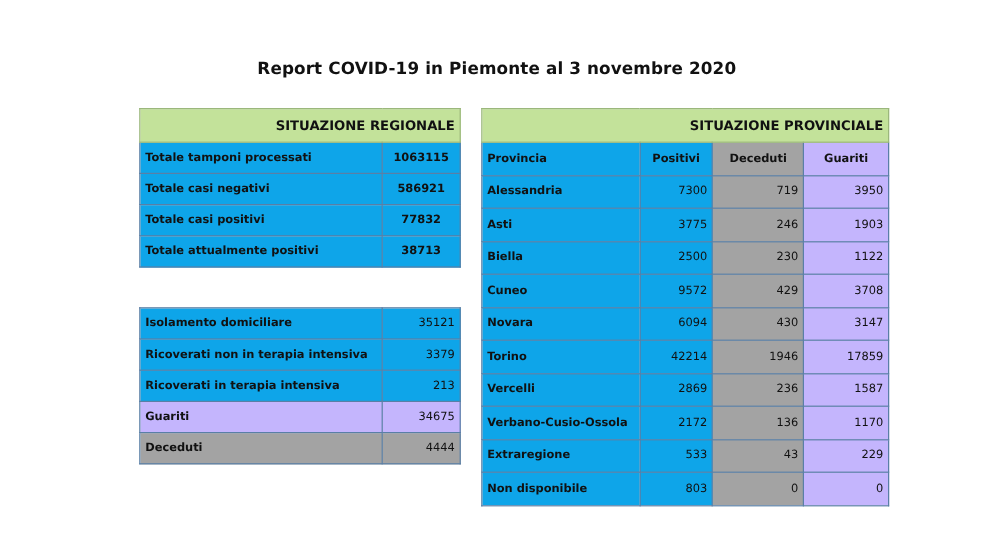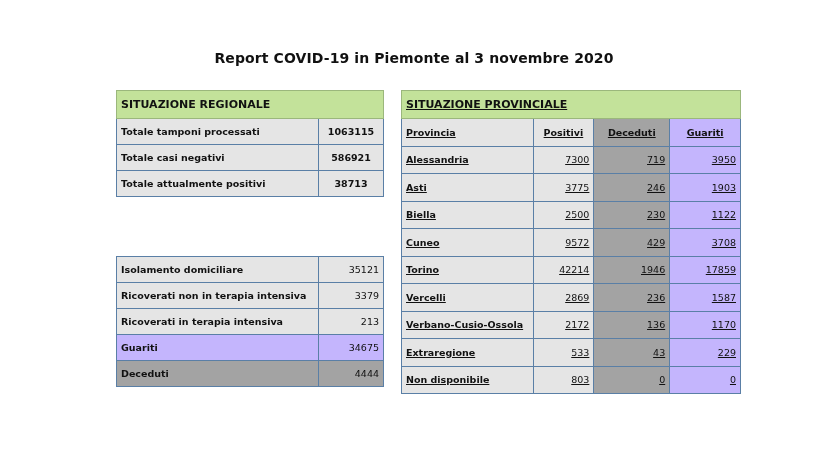--- a/index.html
+++ b/index.html
@@ -1,29 +1,29 @@
 <!DOCTYPE html>
 <html><head>
 <meta charset="utf-8">
 <style>
   html, body { margin:0; padding:0; background:#ffffff; }
   body { width:828px; height:465px; position:relative; overflow:hidden; font-family:"DejaVu Sans", sans-serif; color:#111; }
   .title { position:absolute; left:0; width:828px; top:50px; text-align:center; font-size:14px; font-weight:bold; letter-spacing:0.1px; }
   table { position:absolute; border-collapse:collapse; font-size:9.5px; }
   td { border:1px solid #5a7fa6; padding:0 4px; height:26px; box-sizing:border-box; }
-  .hdr { background:#c3e29a; border:1px solid #9bb77c; text-align:left; font-weight:bold; font-size:11px; height:28px;margin-left:24px; }
-  .blue { background:#e5e5e5; }
+  .hdr { background:#c3e29a; border:1px solid #9bb77c; text-align:right; font-weight:bold; font-size:11px; height:28px;margin-left:24px; }
+  .blue { background:#0ea5e9; }
   .green { background:#c4b5fd; }
   .grey { background:#a3a3a3; }
   .lbl { font-weight:bold; text-align:left; }
   .num { text-align:right; }
   .bnum { text-align:center; font-weight:bold;margin-top:42px; }
   #reg { left:116px; top:90px; width:268px; }
   #reg2 { left:116px; top:256px; width:268px; }
-  #prov { left:401px; top:90px; width:340px;text-decoration:underline; }
+  #prov { left:401px; top:90px; width:340px; }
   #reg td.lbl, #reg2 td.lbl { width:202px; }
   #prov td { height:27.5px; }
   #prov td.hdr { height:28px; }
 </style>
 </head>
 <body>
 
 <div class="title">Report COVID-19 in Piemonte al 3 novembre 2020</div>
 
 <table id="reg">
@@ -31,20 +31,24 @@
       <tr>
         <td class="hdr" colspan="2">SITUAZIONE REGIONALE</td>
       </tr>
   <tr>
     <td class="blue lbl">Totale tamponi processati</td>
     <td class="blue bnum">1063115</td>
   </tr>
   <tr>
     <td class="blue lbl">Totale casi negativi</td>
     <td class="blue bnum">586921</td>
+  </tr>
+  <tr>
+    <td class="blue lbl">Totale casi positivi</td>
+    <td class="blue bnum">77832</td>
   </tr>
   <tr>
     <td class="blue lbl">Totale attualmente positivi</td>
     <td class="blue bnum">38713</td>
   </tr>
 </tbody>
   </table>
 
 <table id="reg2">
   <tbody>
@@ -106,20 +110,26 @@
     <td class="grey num">230</td>
     <td class="green num">1122</td>
   </tr>
   <tr>
     <td class="blue lbl">Cuneo</td>
     <td class="blue num">9572</td>
     <td class="grey num">429</td>
     <td class="green num">3708</td>
   </tr>
   <tr>
+    <td class="blue lbl">Novara</td>
+    <td class="blue num">6094</td>
+    <td class="grey num">430</td>
+    <td class="green num">3147</td>
+  </tr>
+  <tr>
     <td class="blue lbl">Torino</td>
     <td class="blue num">42214</td>
     <td class="grey num">1946</td>
     <td class="green num">17859</td>
   </tr>
   <tr>
     <td class="blue lbl">Vercelli</td>
     <td class="blue num">2869</td>
     <td class="grey num">236</td>
     <td class="green num">1587</td>

